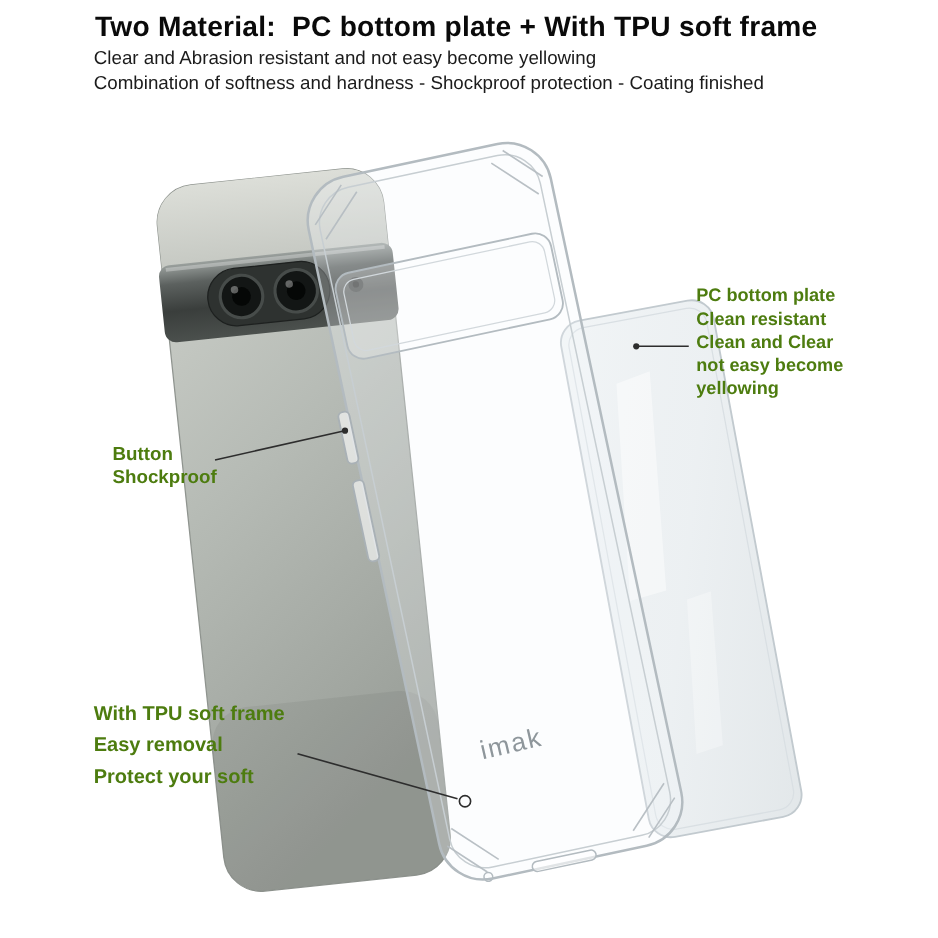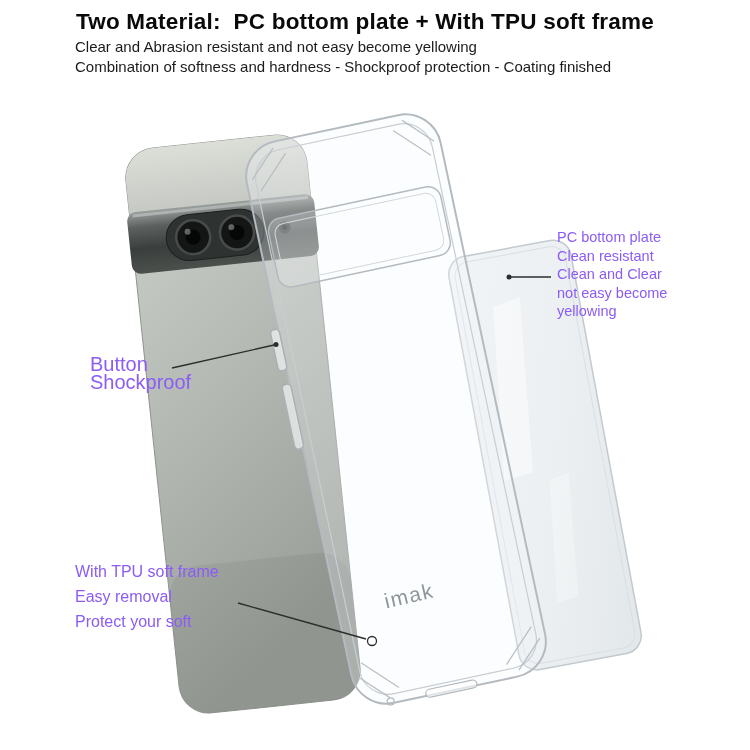--- a/index.html
+++ b/index.html
@@ -40,24 +40,24 @@
     position: absolute;
     left: 384px;
     top: 584px;
     font-size: 21px;
     letter-spacing: 1.5px;
     color: #8e969b;
     transform: rotate(-13deg);
   }
   .label {
     position: absolute;
-    font-weight: normal;
-    color: #8b5cf6;
+    font-weight: bold;
+    color: #4d7c0f;
   }
-  .lbl-button { left: 90px;  top: 355px; font-size: 20px;   line-height: 18px;   }
+  .lbl-button { left: 90px;  top: 355px; font-size: 15px;   line-height: 18px;   }
   .lbl-plate  { left: 557px; top: 228px; font-size: 14.5px; line-height: 18.5px; }
   .lbl-tpu    { left: 75px;  top: 559px; font-size: 16px; line-height: 25px;   }
 </style>
 </head>
 <body>
 
 <div class="page">
 
   <div class="title">Two Material:  PC bottom plate + With TPU soft frame</div>
 

